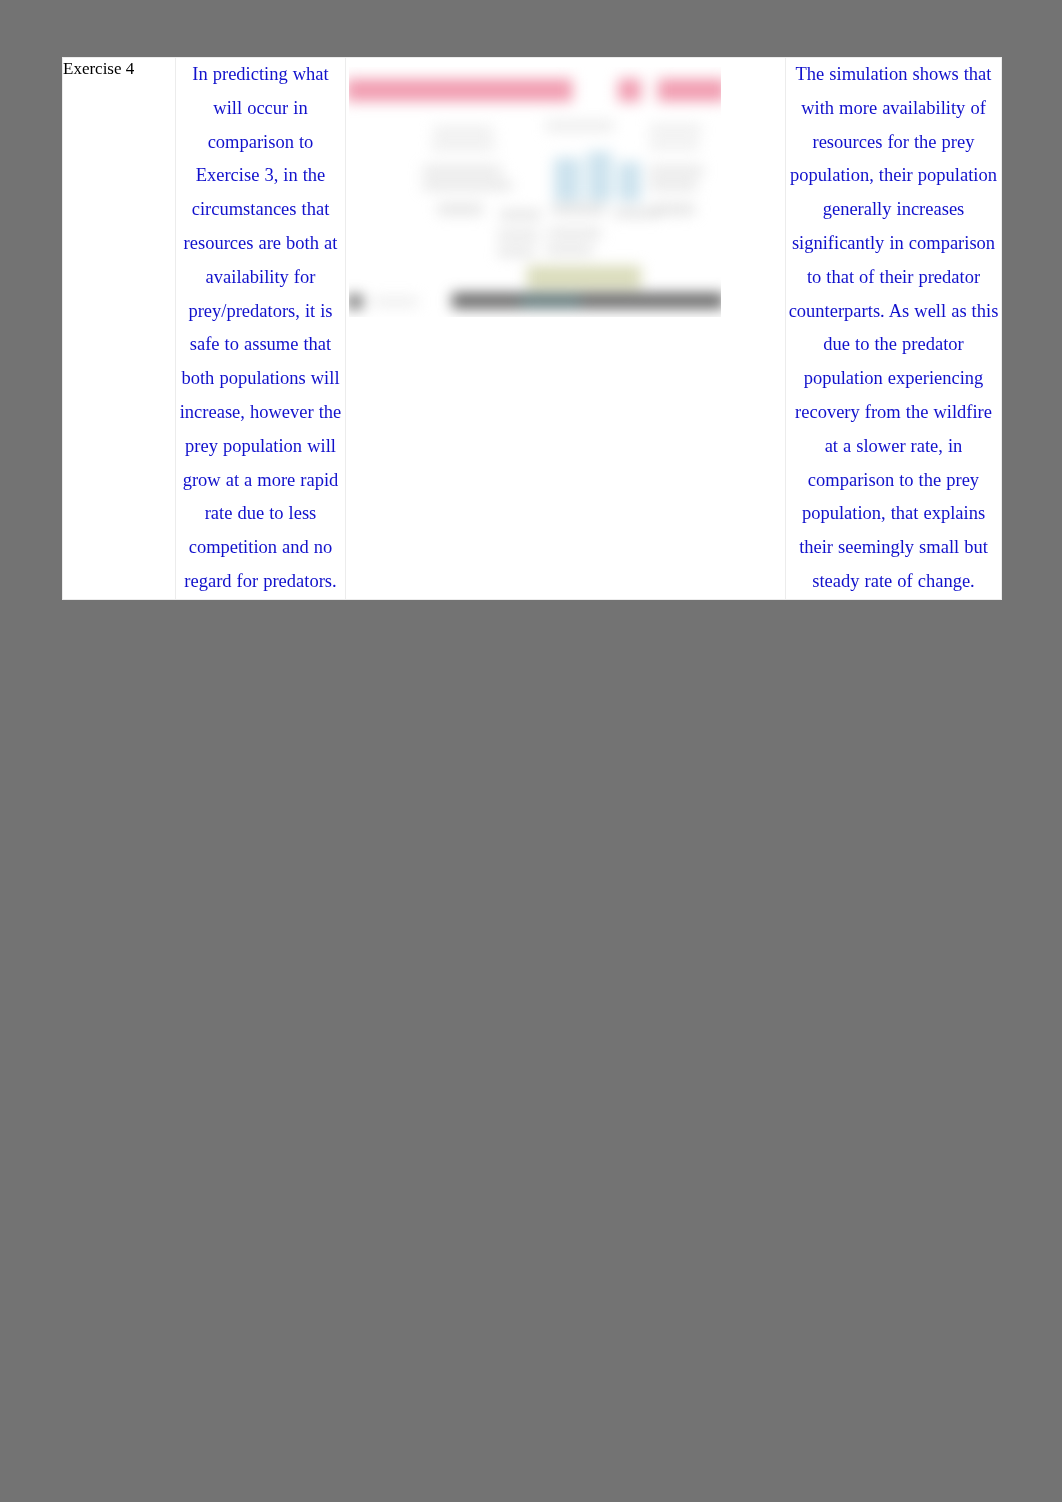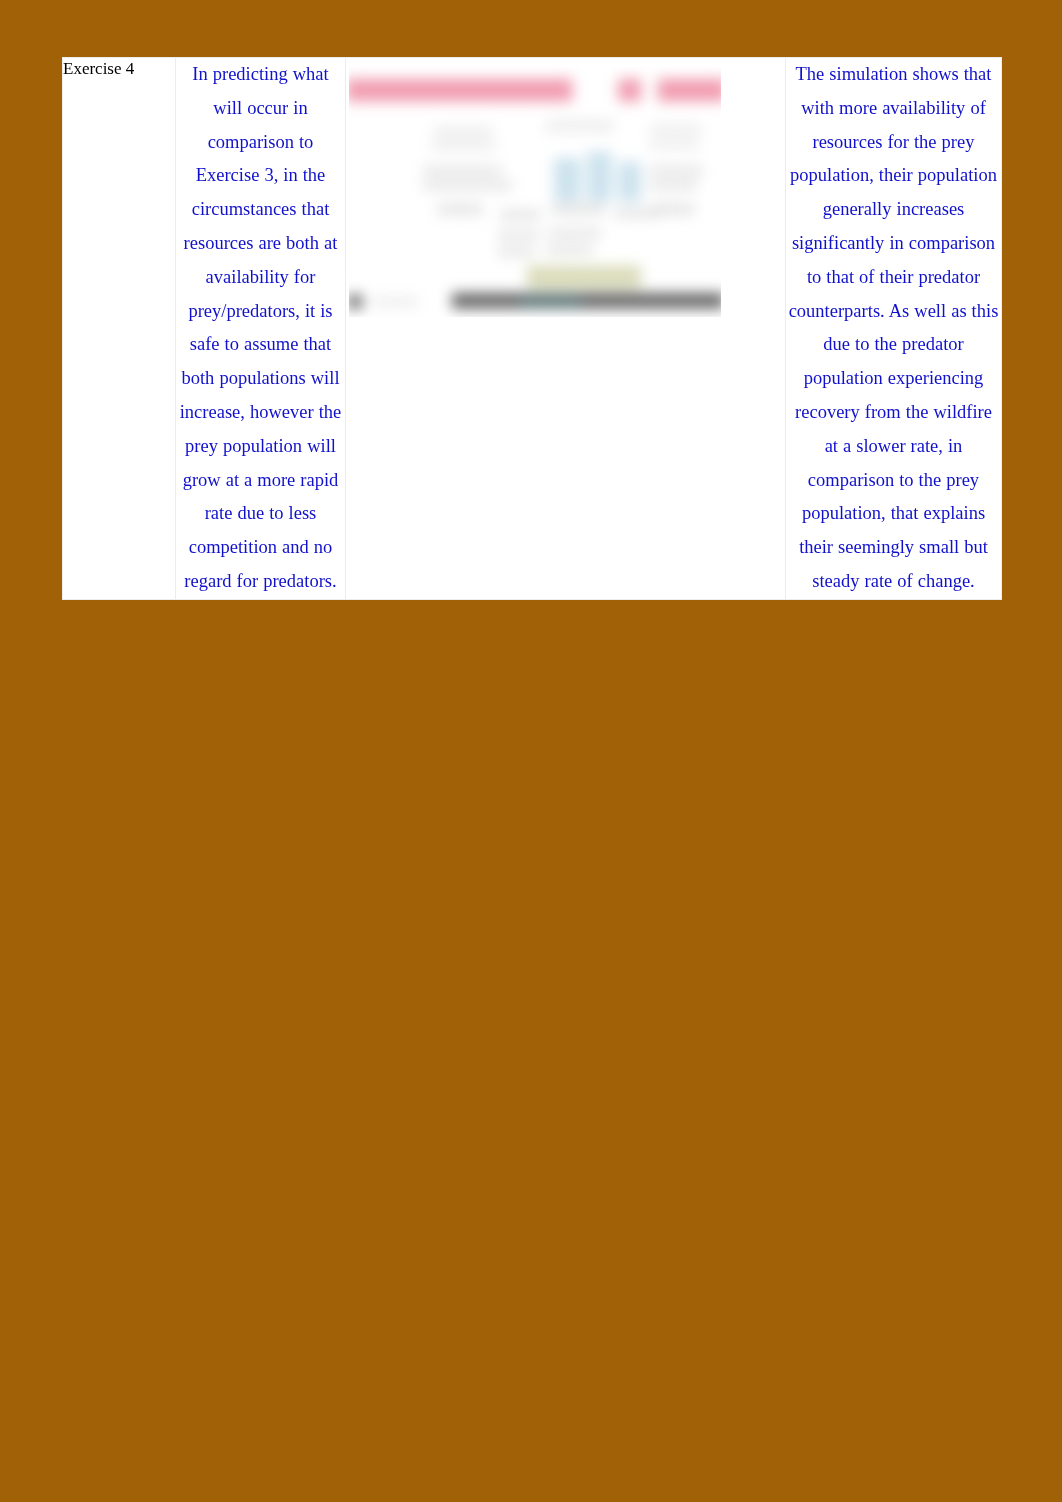--- a/index.html
+++ b/index.html
@@ -14,21 +14,21 @@
   body {
     font-family: "Liberation Serif", "DejaVu Serif", serif;
     -webkit-font-smoothing: antialiased;
   }
 
   
   #page {
     position: relative;
     width: 1062px;
     height: 1502px;
-    background: #a16207;
+    background: #737373;
   }
 
   
   #doc-table {
     position: absolute;
     left: 62px;
     top: 57px;
     width: 939px;
     border-collapse: collapse;
     table-layout: fixed;

